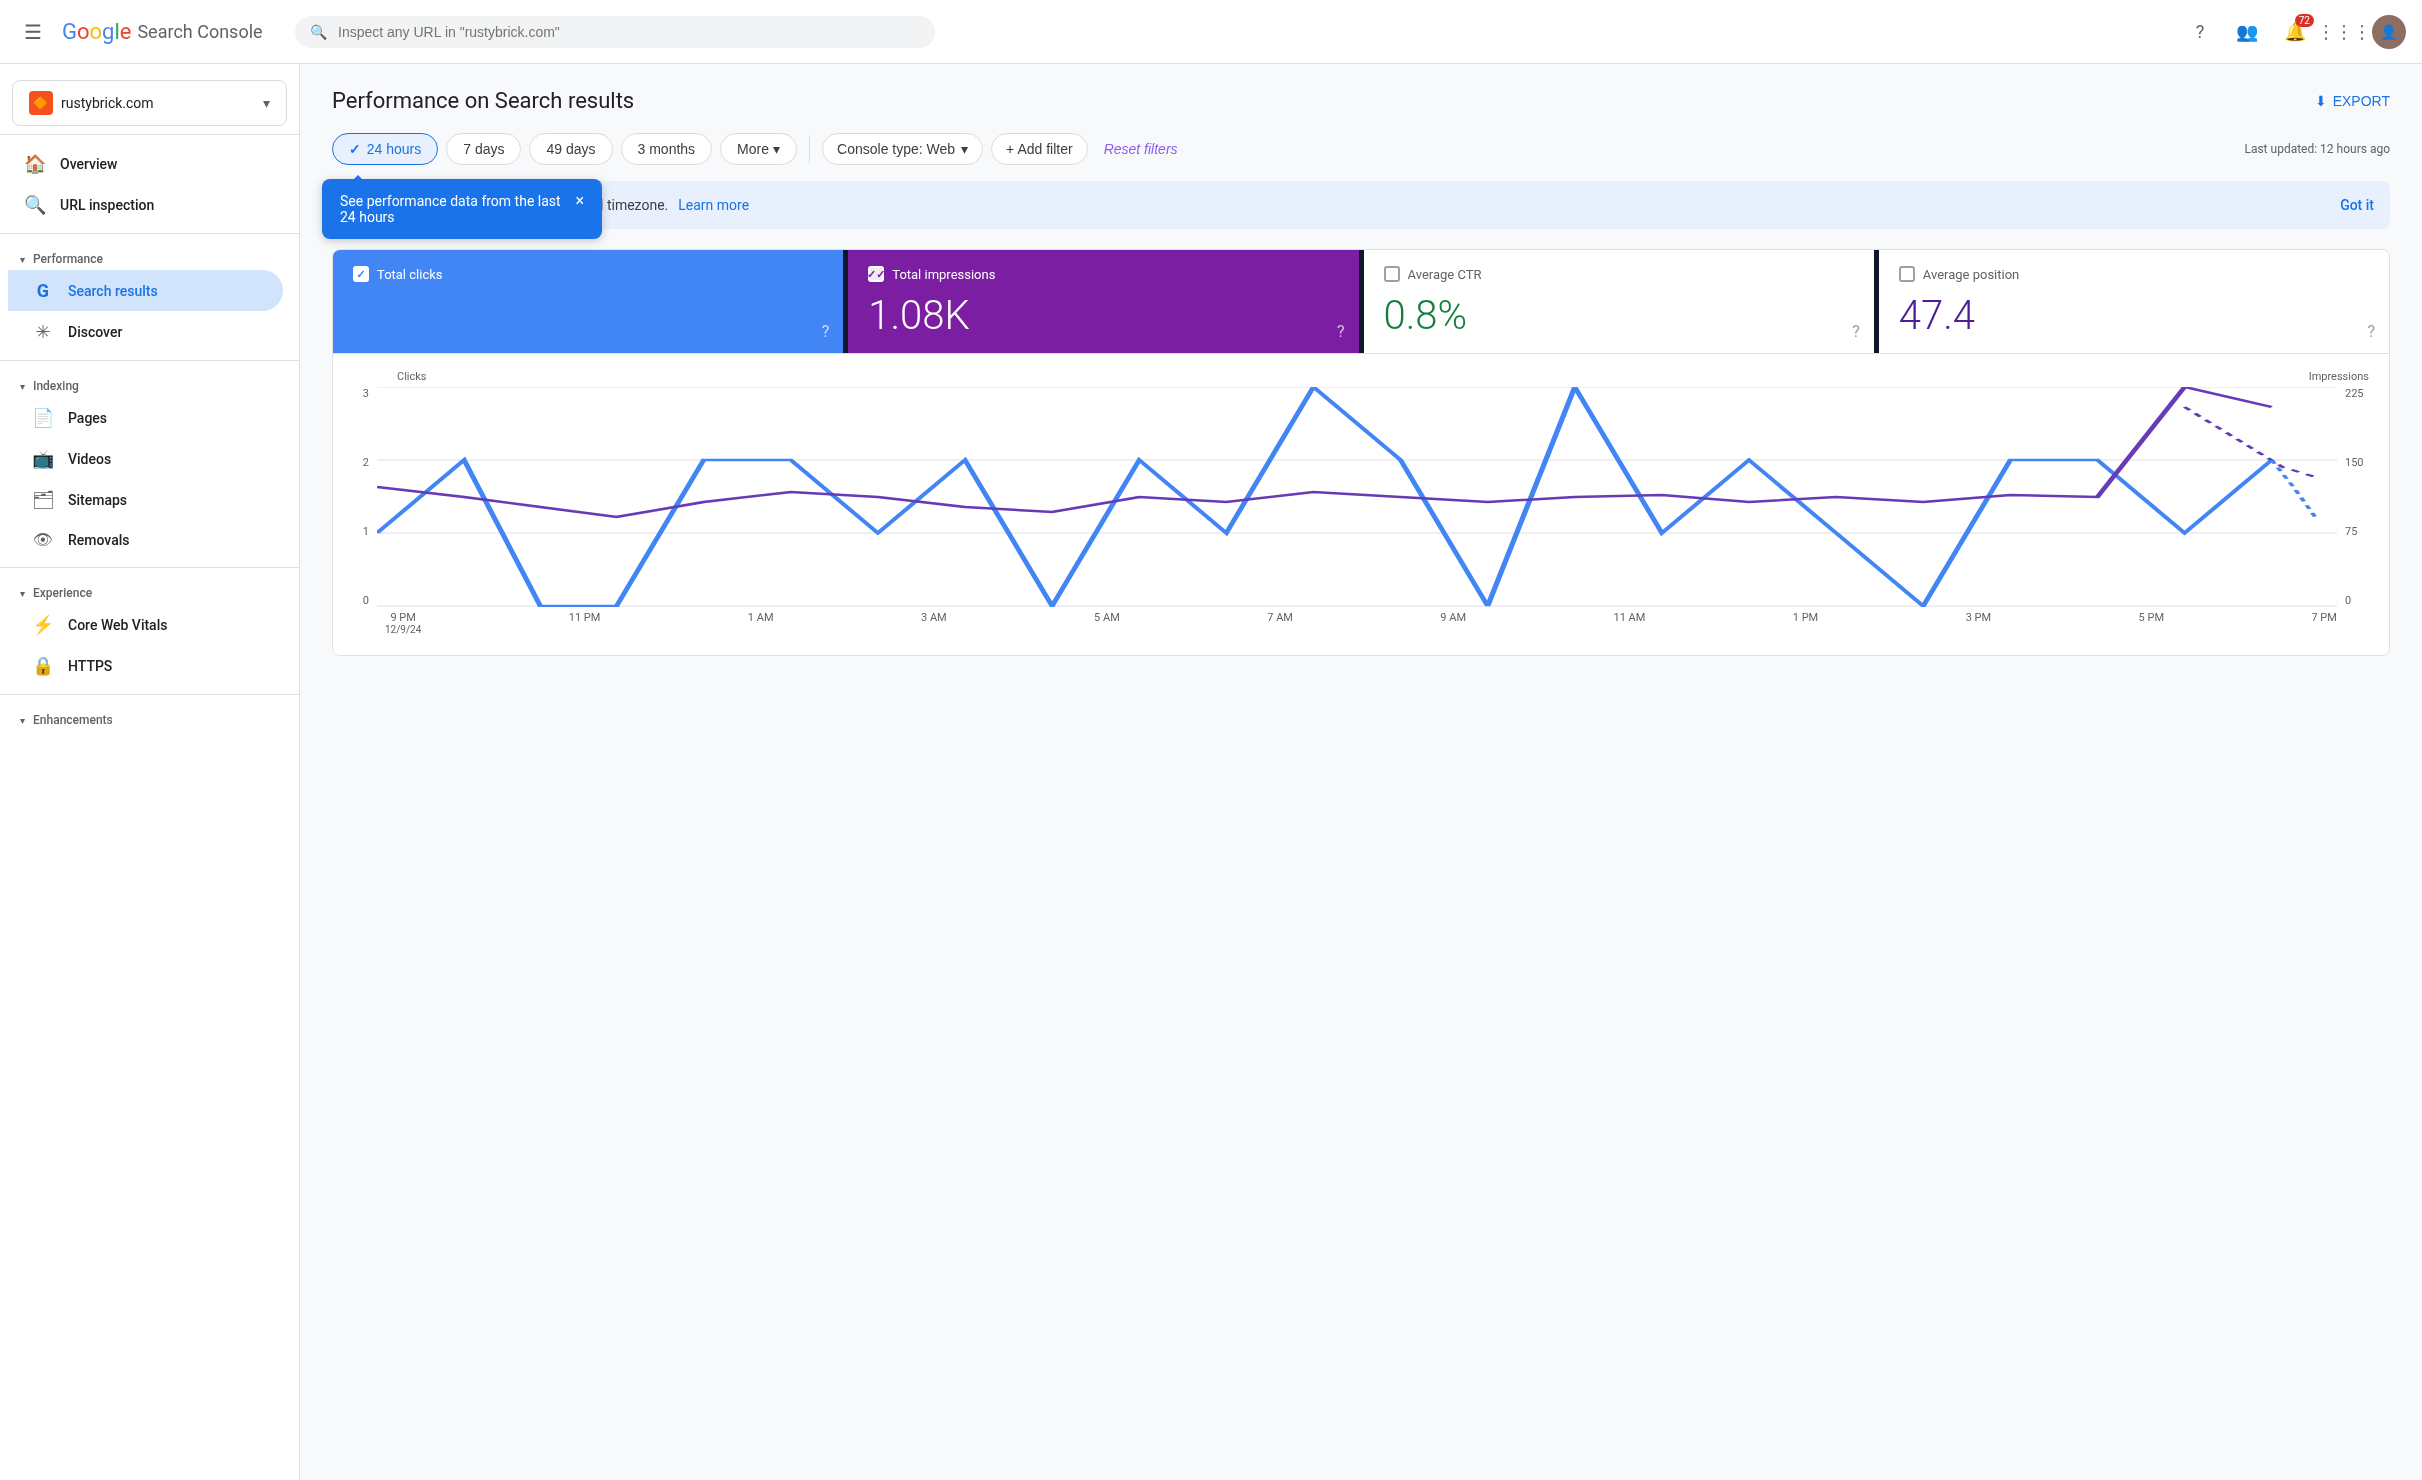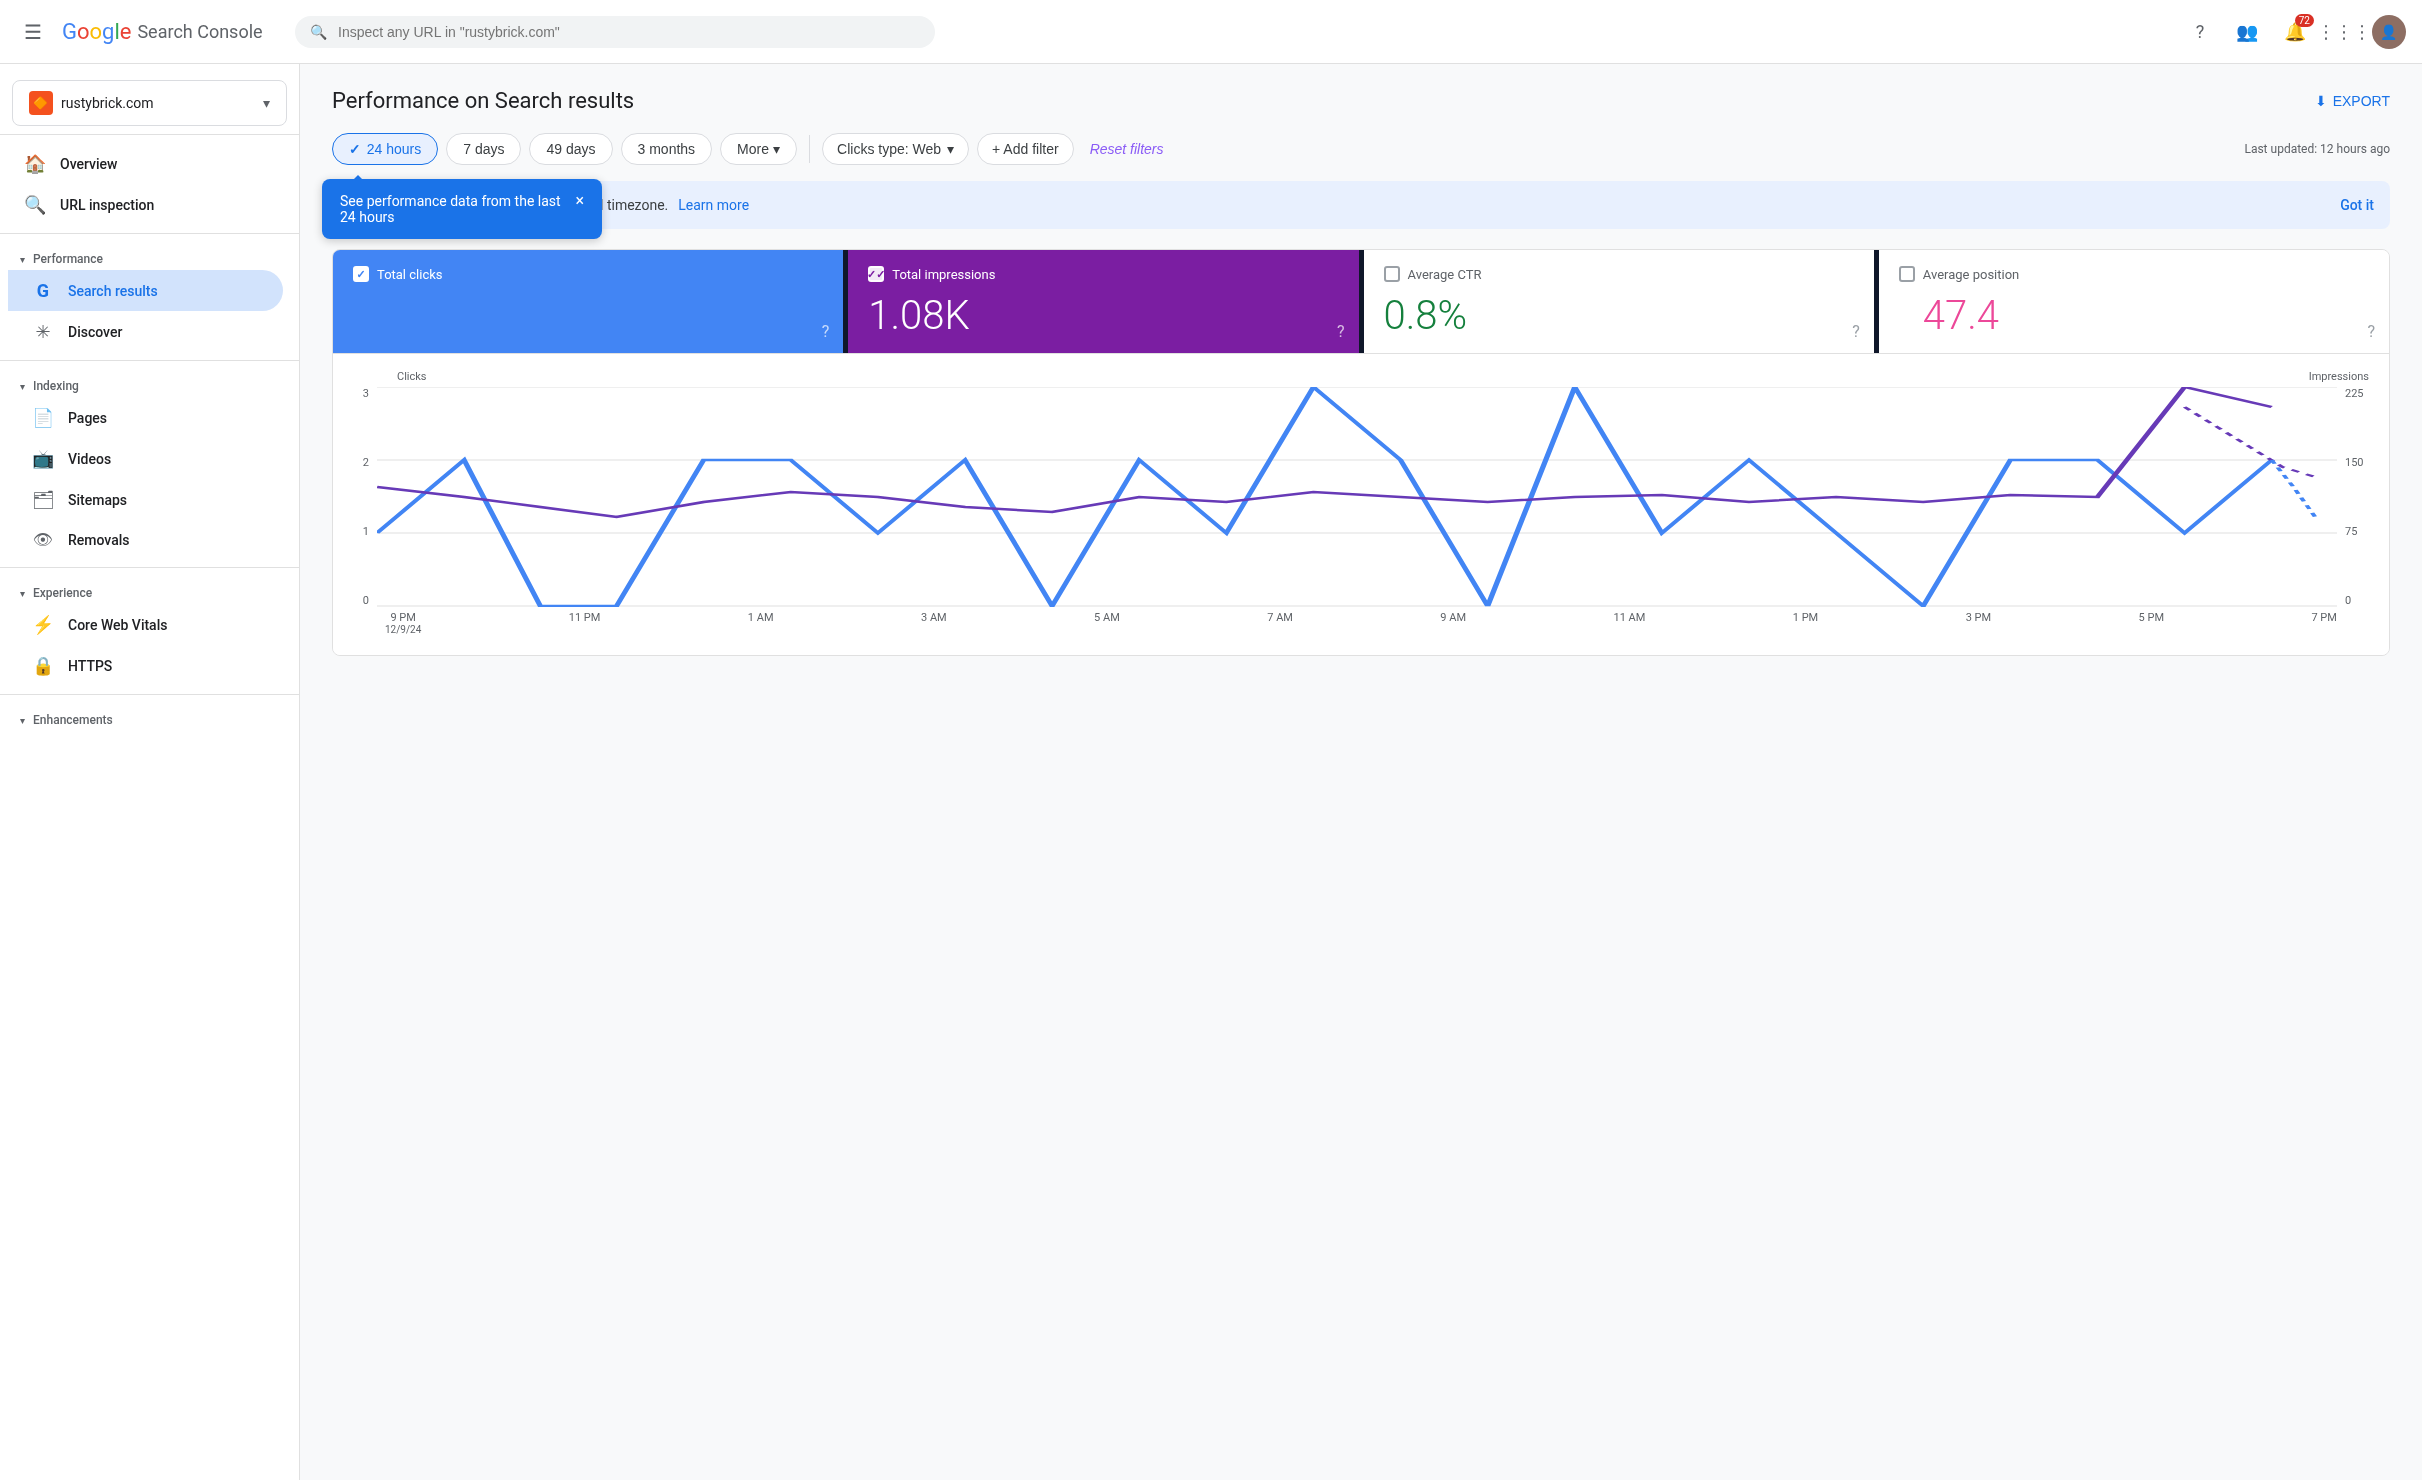--- a/index.html
+++ b/index.html
@@ -291,21 +291,21 @@
       </button>
       <button class="date-btn">
         <span>3 months</span>
       </button>
       <button class="date-btn more-btn">
         <span>More</span>
         <span>▾</span>
       </button>
       <div class="filter-sep"></div>
       <button class="search-type-btn">
-        <span>Clicks type: Web</span>
+        <span>Console type: Web</span>
         <span>▾</span>
       </button>
       <button class="add-filter-btn">
         <span>+ Add filter</span>
       </button>
       <button class="reset-btn">
         <span>Reset filters</span>
       </button>
       <span class="last-updated-text">Last updated: 12 hours ago</span>
     </div>
@@ -347,21 +347,21 @@
           </div>
           <div class="metric-value" style="color:#15803d;">0.8%</div>
           <span class="metric-help" style="color:#9aa0a6;">?</span>
         </div>
 
         <div class="metric-card">
           <div class="metric-label">
             <div class="metric-checkbox" style="border-color:#9aa0a6;"></div>
             <span style="color:#5f6368;">Average position</span>
           </div>
-          <div class="metric-value" style="color:#ec4899;margin-left:24px;">47.4</div>
+          <div class="metric-value" style="color:#4c1d95;">47.4</div>
           <span class="metric-help" style="color:#9aa0a6;">?</span>
         </div>
       </div>
 
       <div class="chart-container">
         <div style="display:flex;justify-content:space-between;margin-bottom:4px;margin-left:44px;">
           <span style="font-size:11px;color:#5f6368;">Clicks</span>
           <span style="font-size:11px;color:#5f6368;">Impressions</span>
         </div>
         <div style="display:flex;gap:0;">

